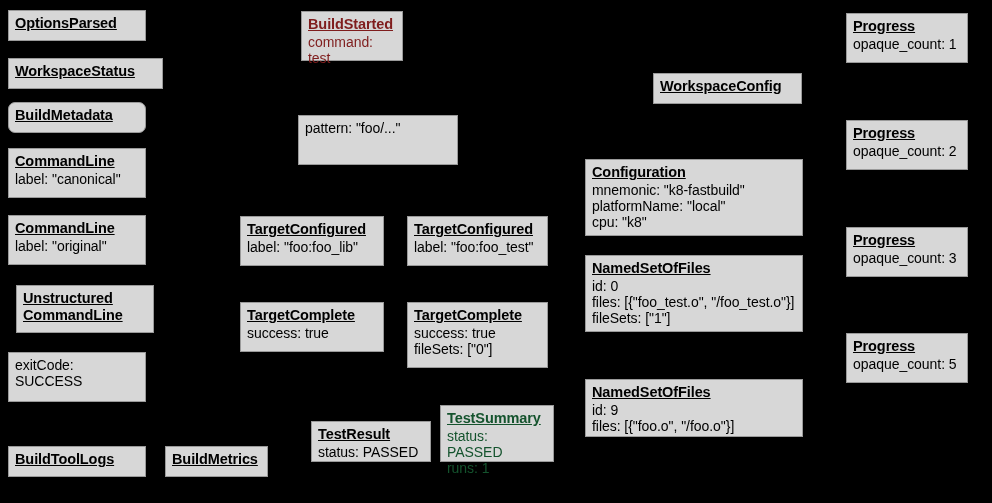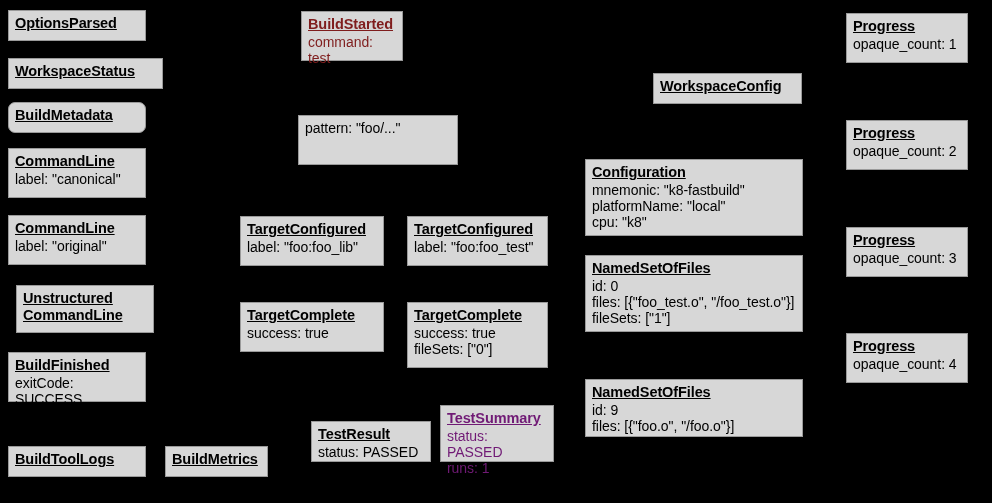--- a/index.html
+++ b/index.html
@@ -115,32 +115,31 @@
       <span class="title">TargetComplete</span>
       <span class="fields">success: true</span>
     </div>
     <div class="node" style="left: 407px; top: 302px; width: 141px; height: 66px; background: rgb(215, 215, 215); border-color: rgb(154, 154, 154); color: rgb(0, 0, 0);">
       <span class="title">TargetComplete</span>
       <span class="fields">success: true
 fileSets: ["0"]</span>
     </div>
     <div class="node" style="left: 846px; top: 333px; width: 122px; height: 50px; background: rgb(215, 215, 215); border-color: rgb(154, 154, 154); color: rgb(0, 0, 0);">
       <span class="title">Progress</span>
-      <span class="fields">opaque_count: 4</span>
+      <span class="fields">opaque_count: 5</span>
     </div>
     <div class="node" style="left: 8px; top: 352px; width: 138px; height: 50px; background: rgb(215, 215, 215); border-color: rgb(154, 154, 154); color: rgb(0, 0, 0);">
-      <span class="title">BuildFinished</span>
       <span class="fields">exitCode: SUCCESS</span>
     </div>
     <div class="node" style="left: 585px; top: 379px; width: 218px; height: 58px; background: rgb(215, 215, 215); border-color: rgb(154, 154, 154); color: rgb(0, 0, 0);">
       <span class="title">NamedSetOfFiles</span>
       <span class="fields">id: 9
 files: [{"foo.o", "/foo.o"}]</span>
     </div>
-    <div class="node" style="left: 440px; top: 405px; width: 114px; height: 57px; background: rgb(215, 215, 215); border-color: rgb(154, 154, 154); color: #701a75;">
+    <div class="node" style="left: 440px; top: 405px; width: 114px; height: 57px; background: rgb(215, 215, 215); border-color: rgb(154, 154, 154); color: #14532d;">
       <span class="title">TestSummary</span>
       <span class="fields">status: PASSED
 runs: 1</span>
     </div>
     <div class="node" style="left: 311px; top: 421px; width: 120px; height: 41px; background: rgb(215, 215, 215); border-color: rgb(154, 154, 154); color: rgb(0, 0, 0);">
       <span class="title">TestResult</span>
       <span class="fields">status: PASSED</span>
     </div>
     <div class="node title-only" style="left: 165px; top: 446px; width: 103px; height: 31px; background: rgb(215, 215, 215); border-color: rgb(154, 154, 154); color: rgb(0, 0, 0);">
       <span class="title">BuildMetrics</span>

